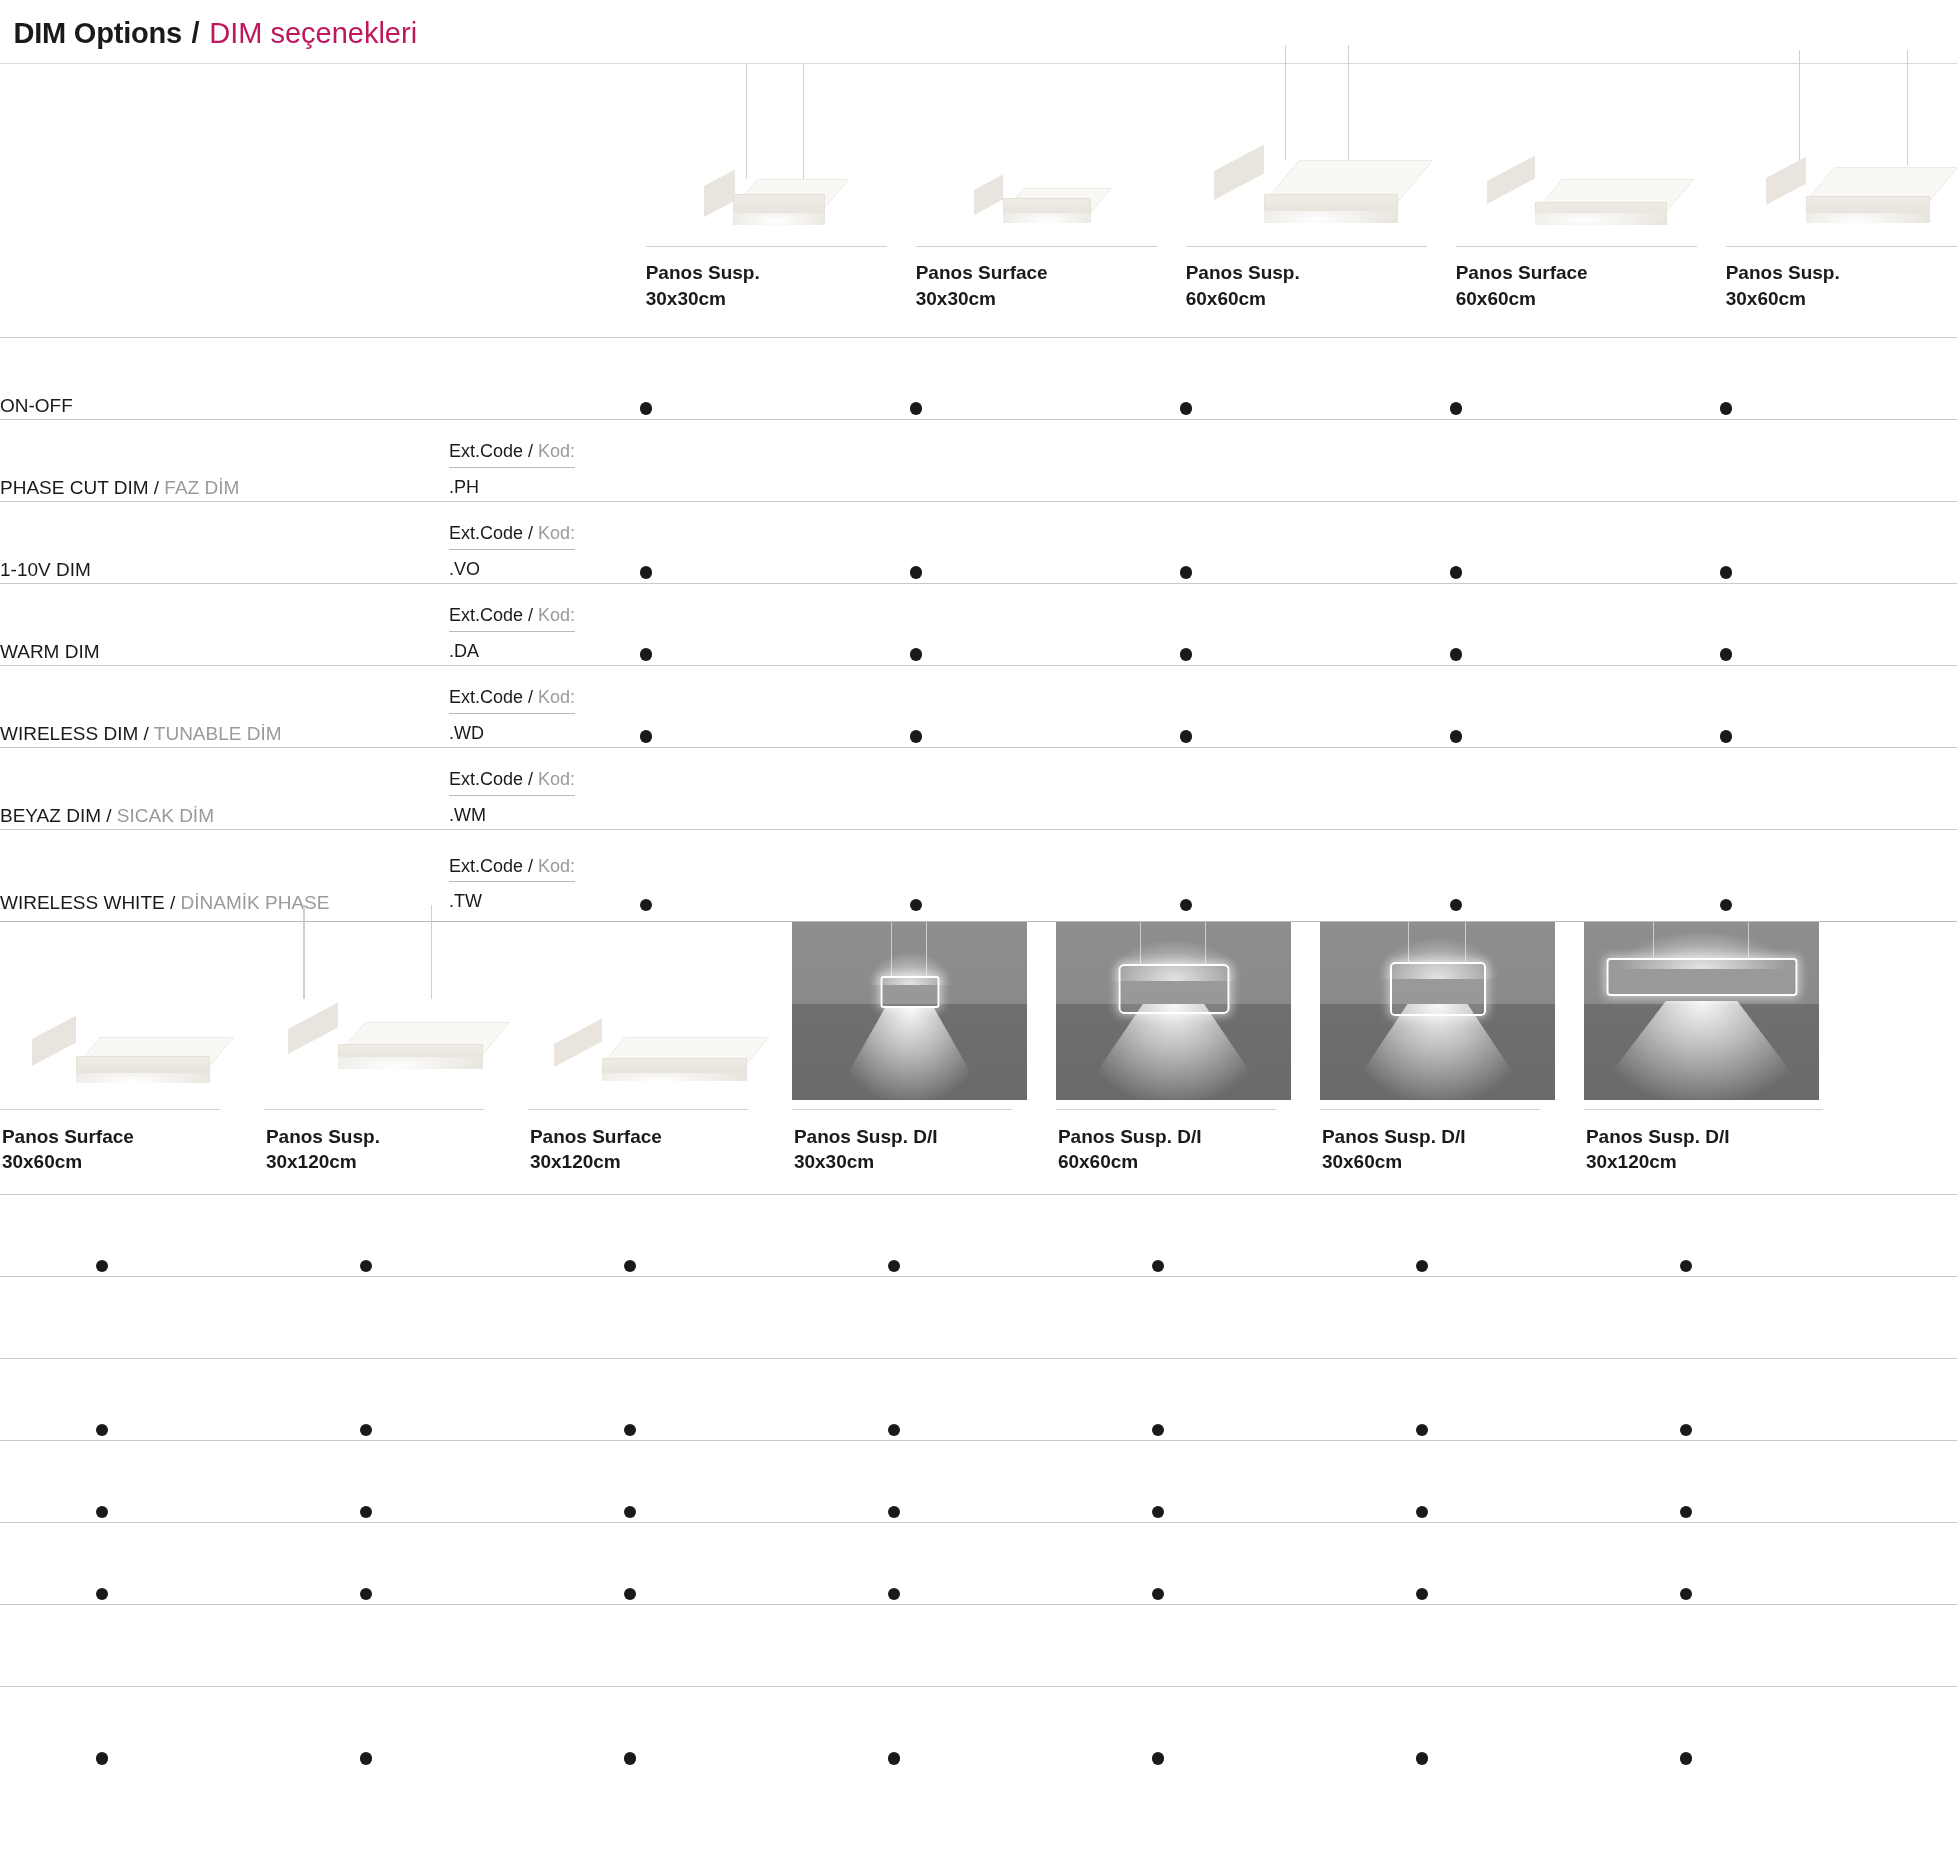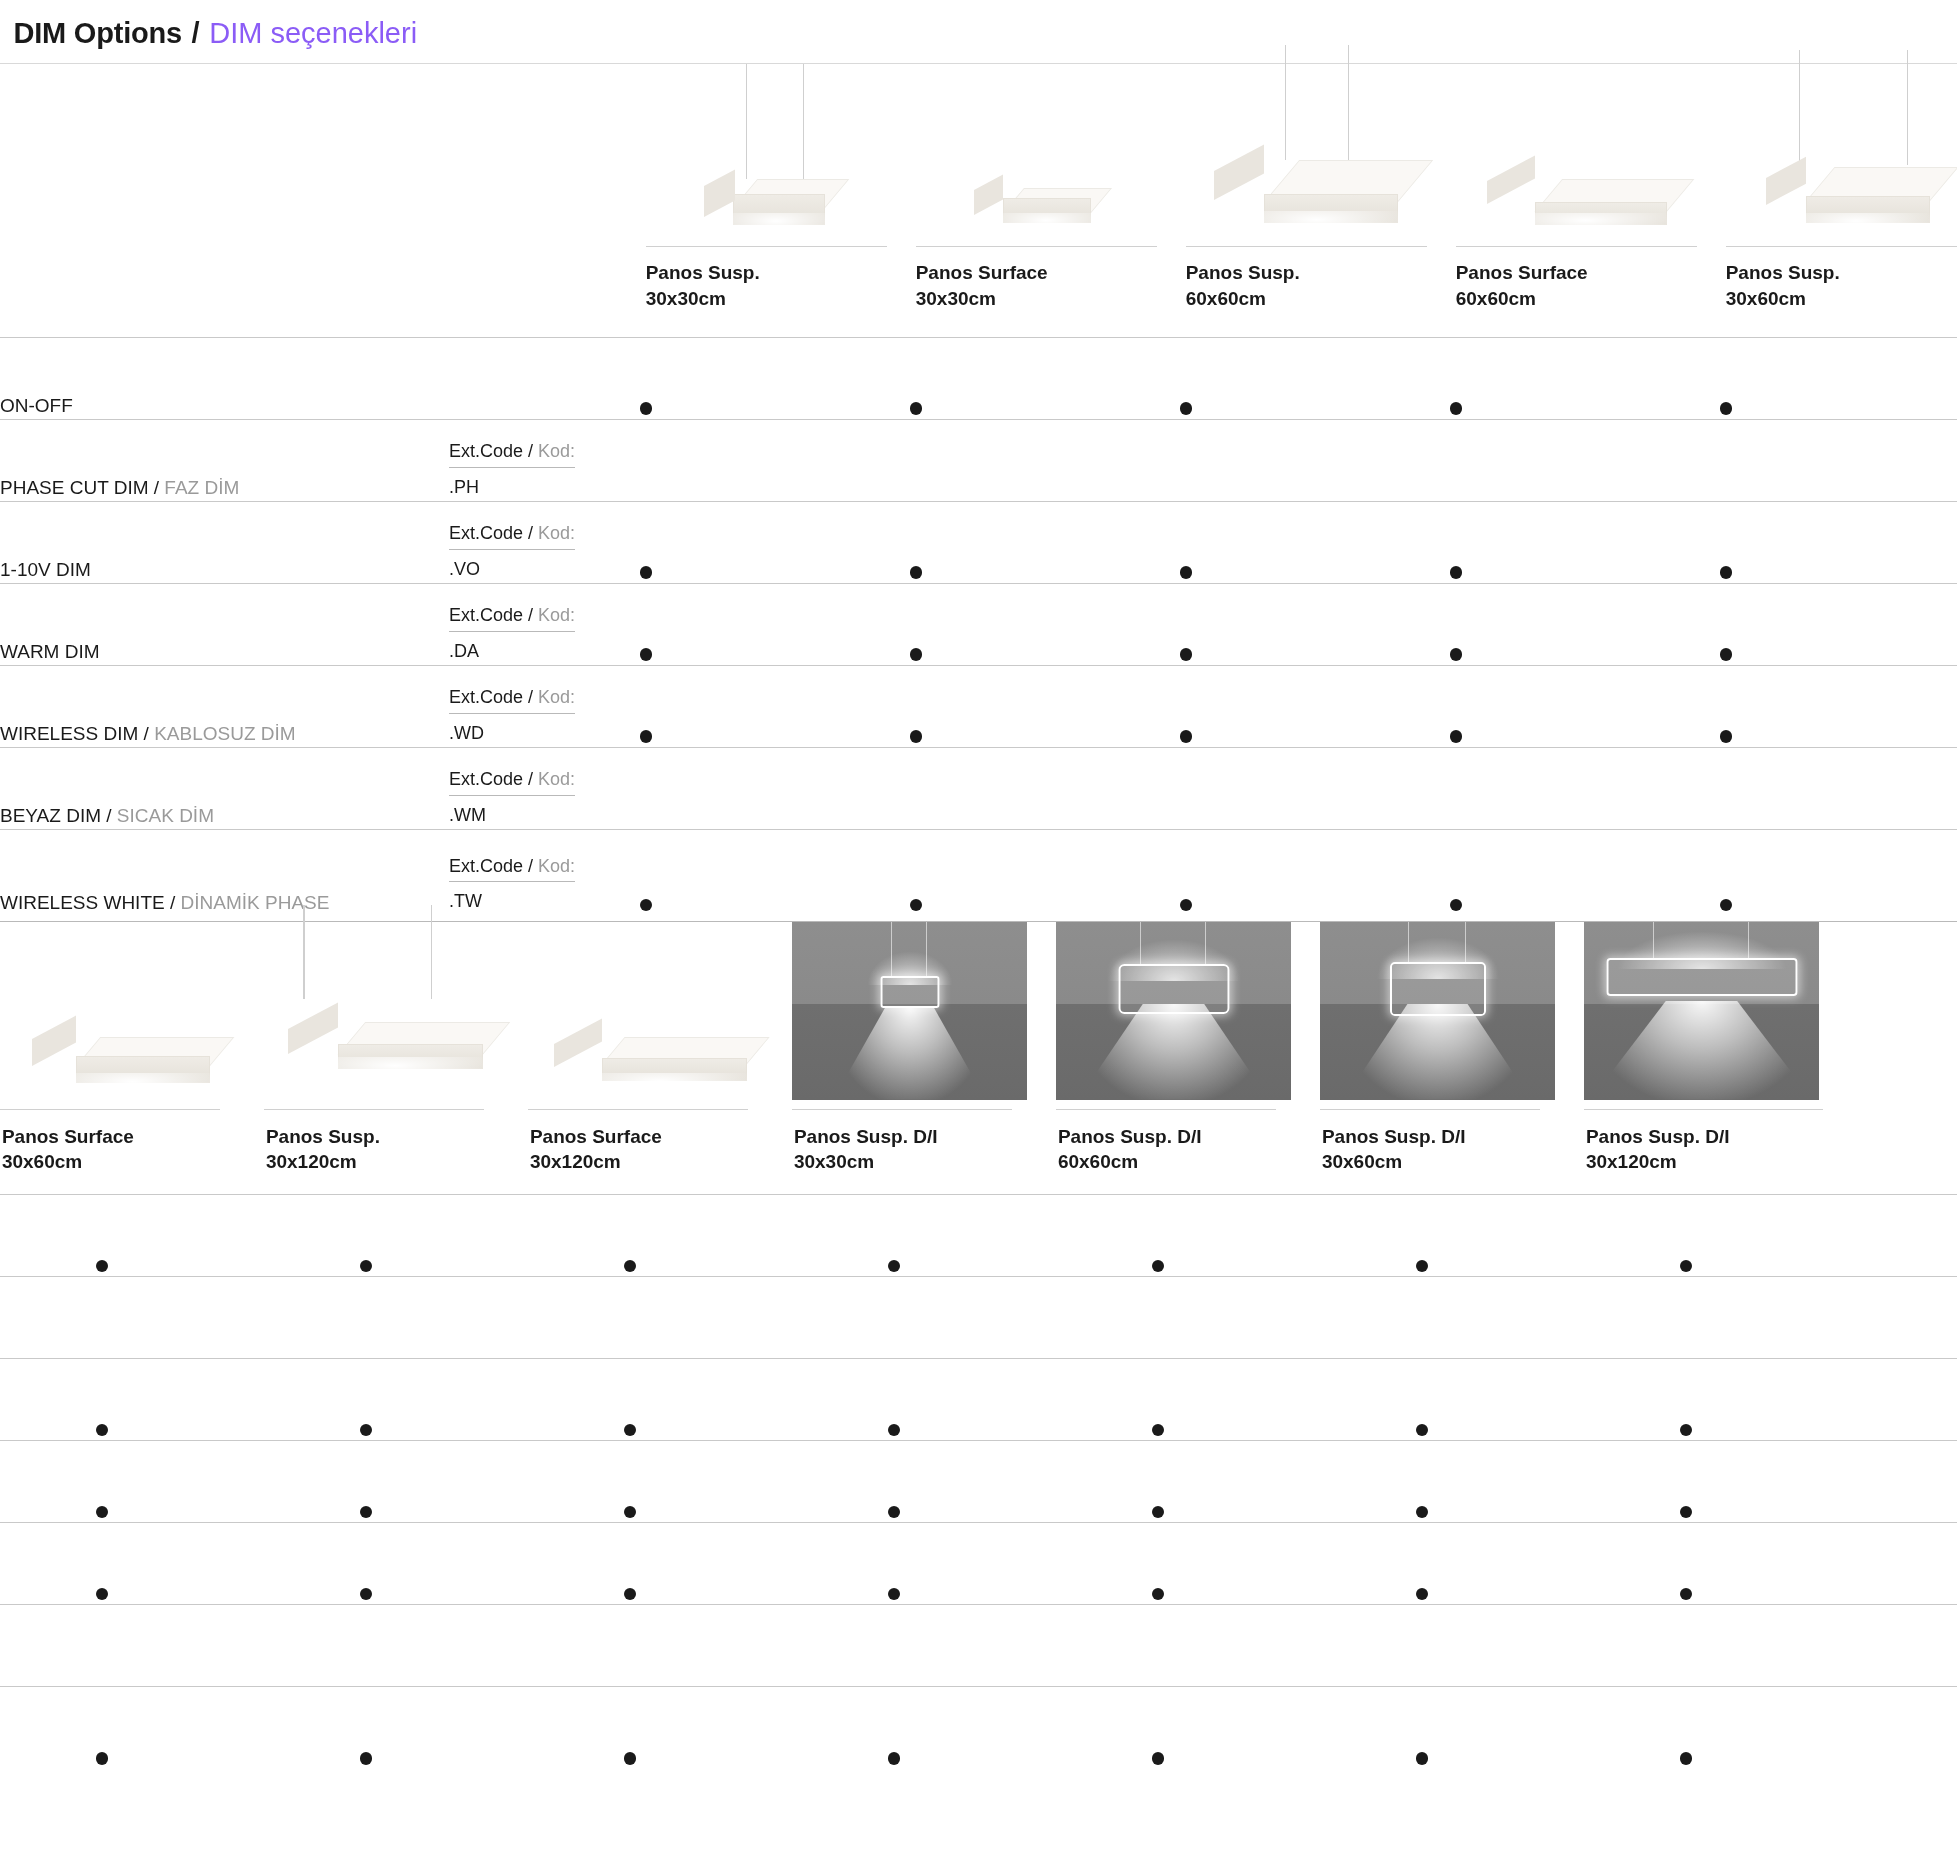--- a/index.html
+++ b/index.html
@@ -14,21 +14,21 @@
   .page { width: 1958px; padding: 17px 0 0 0; position: relative; }
 
   
   .title-row {
     padding: 0 13.4px 13.4px 13.4px;
     display: flex; align-items: baseline; gap: 9.6px;
     border-bottom: 1.9px solid #d9d9d9;
   }
   .title-main { font-size: 29px; font-weight: bold; letter-spacing: -0.2px; }
   .title-sep  { font-size: 29px; font-weight: bold; color: #1a1a1a; }
-  .title-sub  { font-size: 29px; color: #8b5cf6; font-weight: normal; }
+  .title-sub  { font-size: 29px; color: #be185d; font-weight: normal; }
 
   
   .tbl { width: 1958px; border-collapse: collapse; table-layout: fixed; }
   .tbl td, .tbl th { padding: 0; vertical-align: bottom; }
 
   
   .c-label { width: 449px; }
   .c-code  { width: 191px; }
   .c-prod  { width: 270px; }
 
@@ -335,21 +335,21 @@
       <td class="dot-cell"><span class="dot"></span></td>
       <td class="dot-cell"><span class="dot"></span></td>
       <td class="dot-cell"><span class="dot"></span></td>
       <td class="dot-cell"><span class="dot"></span></td>
       <td class="dot-cell"><span class="dot"></span></td>
     </tr>
 
     <tr class="data-row">
       <td class="row-label">
         <span>WIRELESS DIM</span>
-        <span> / </span><span class="tr">KABLOSUZ DİM</span>
+        <span> / </span><span class="tr">TUNABLE DİM</span>
       </td>
       <td class="code-cell">
         <span class="lbl">
           <span>Ext.Code</span>
           <span>/</span>
           <span class="kod">Kod:</span>
         </span>
         <span class="ext">.WD</span>
       </td>
       <td class="dot-cell"><span class="dot"></span></td>

